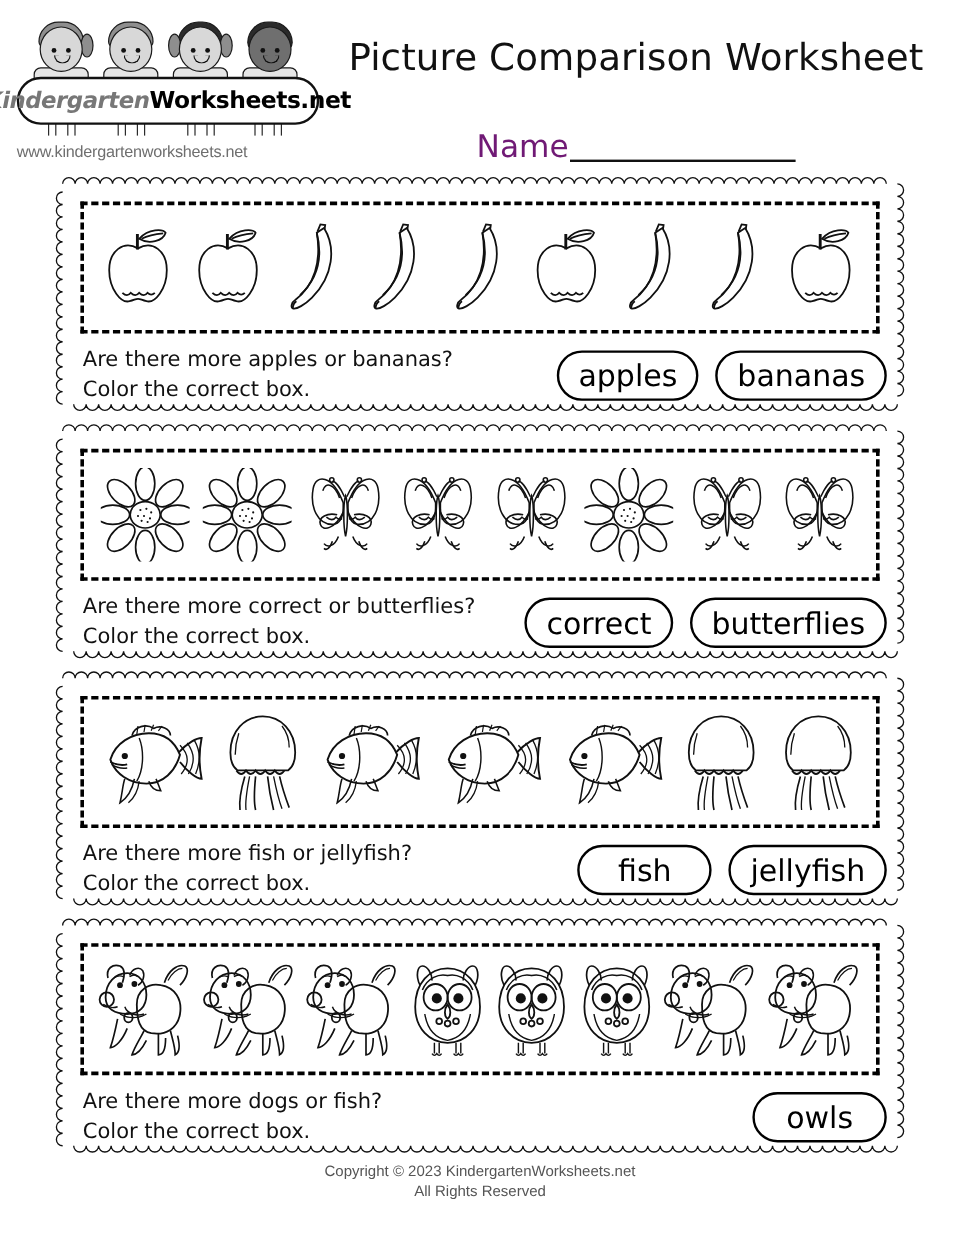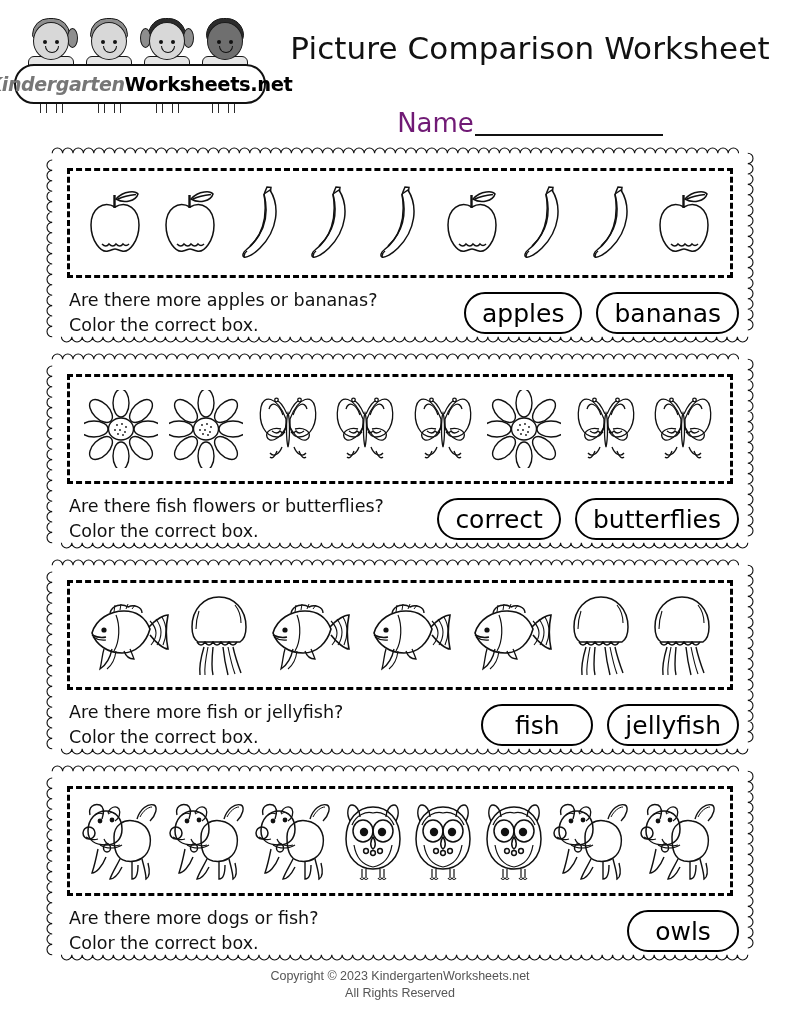--- a/index.html
+++ b/index.html
@@ -341,20 +341,21 @@
     <div class="legs">
       <span style="left:26px;"></span>
         <span style="left:42px;"></span>
       <span style="left:84px;"></span>
         <span style="left:100px;"></span>
       <span style="left:142px;"></span>
         <span style="left:158px;"></span>
       <span style="left:198px;"></span>
         <span style="left:214px;"></span>
     </div>
+    <div class="logo-url">www.kindergartenworksheets.net</div>
   </div>
 
   <div class="title">Picture Comparison Worksheet</div>
 
   <div class="name-row">
     <span>Name</span><span class="name-line"></span>
   </div>
 </div>
 
 <div class="sections" id="sections-root">
@@ -670,21 +671,21 @@
       <path d="M27 58 C24 66 18 68 15 64"></path>
       <path d="M39 58 C42 66 48 68 51 64"></path>
       <path d="M22 62 C20 68 17 70 15 68"></path>
       <path d="M44 62 C46 68 49 70 51 68"></path>
     </g>
           </svg>
         </span>
       </div>
       <div class="qrow">
         <div class="qtext">
-          <div>Are there fish flowers or butterflies?</div>
+          <div>Are there more correct or butterflies?</div>
           <div>Color the correct box.</div>
         </div>
         <div class="boxes">
           <div class="answer-box">correct</div>
           <div class="answer-box">butterflies</div>
         </div>
       </div>
     </div>
     <div class="section">
       <div class="scallop">

